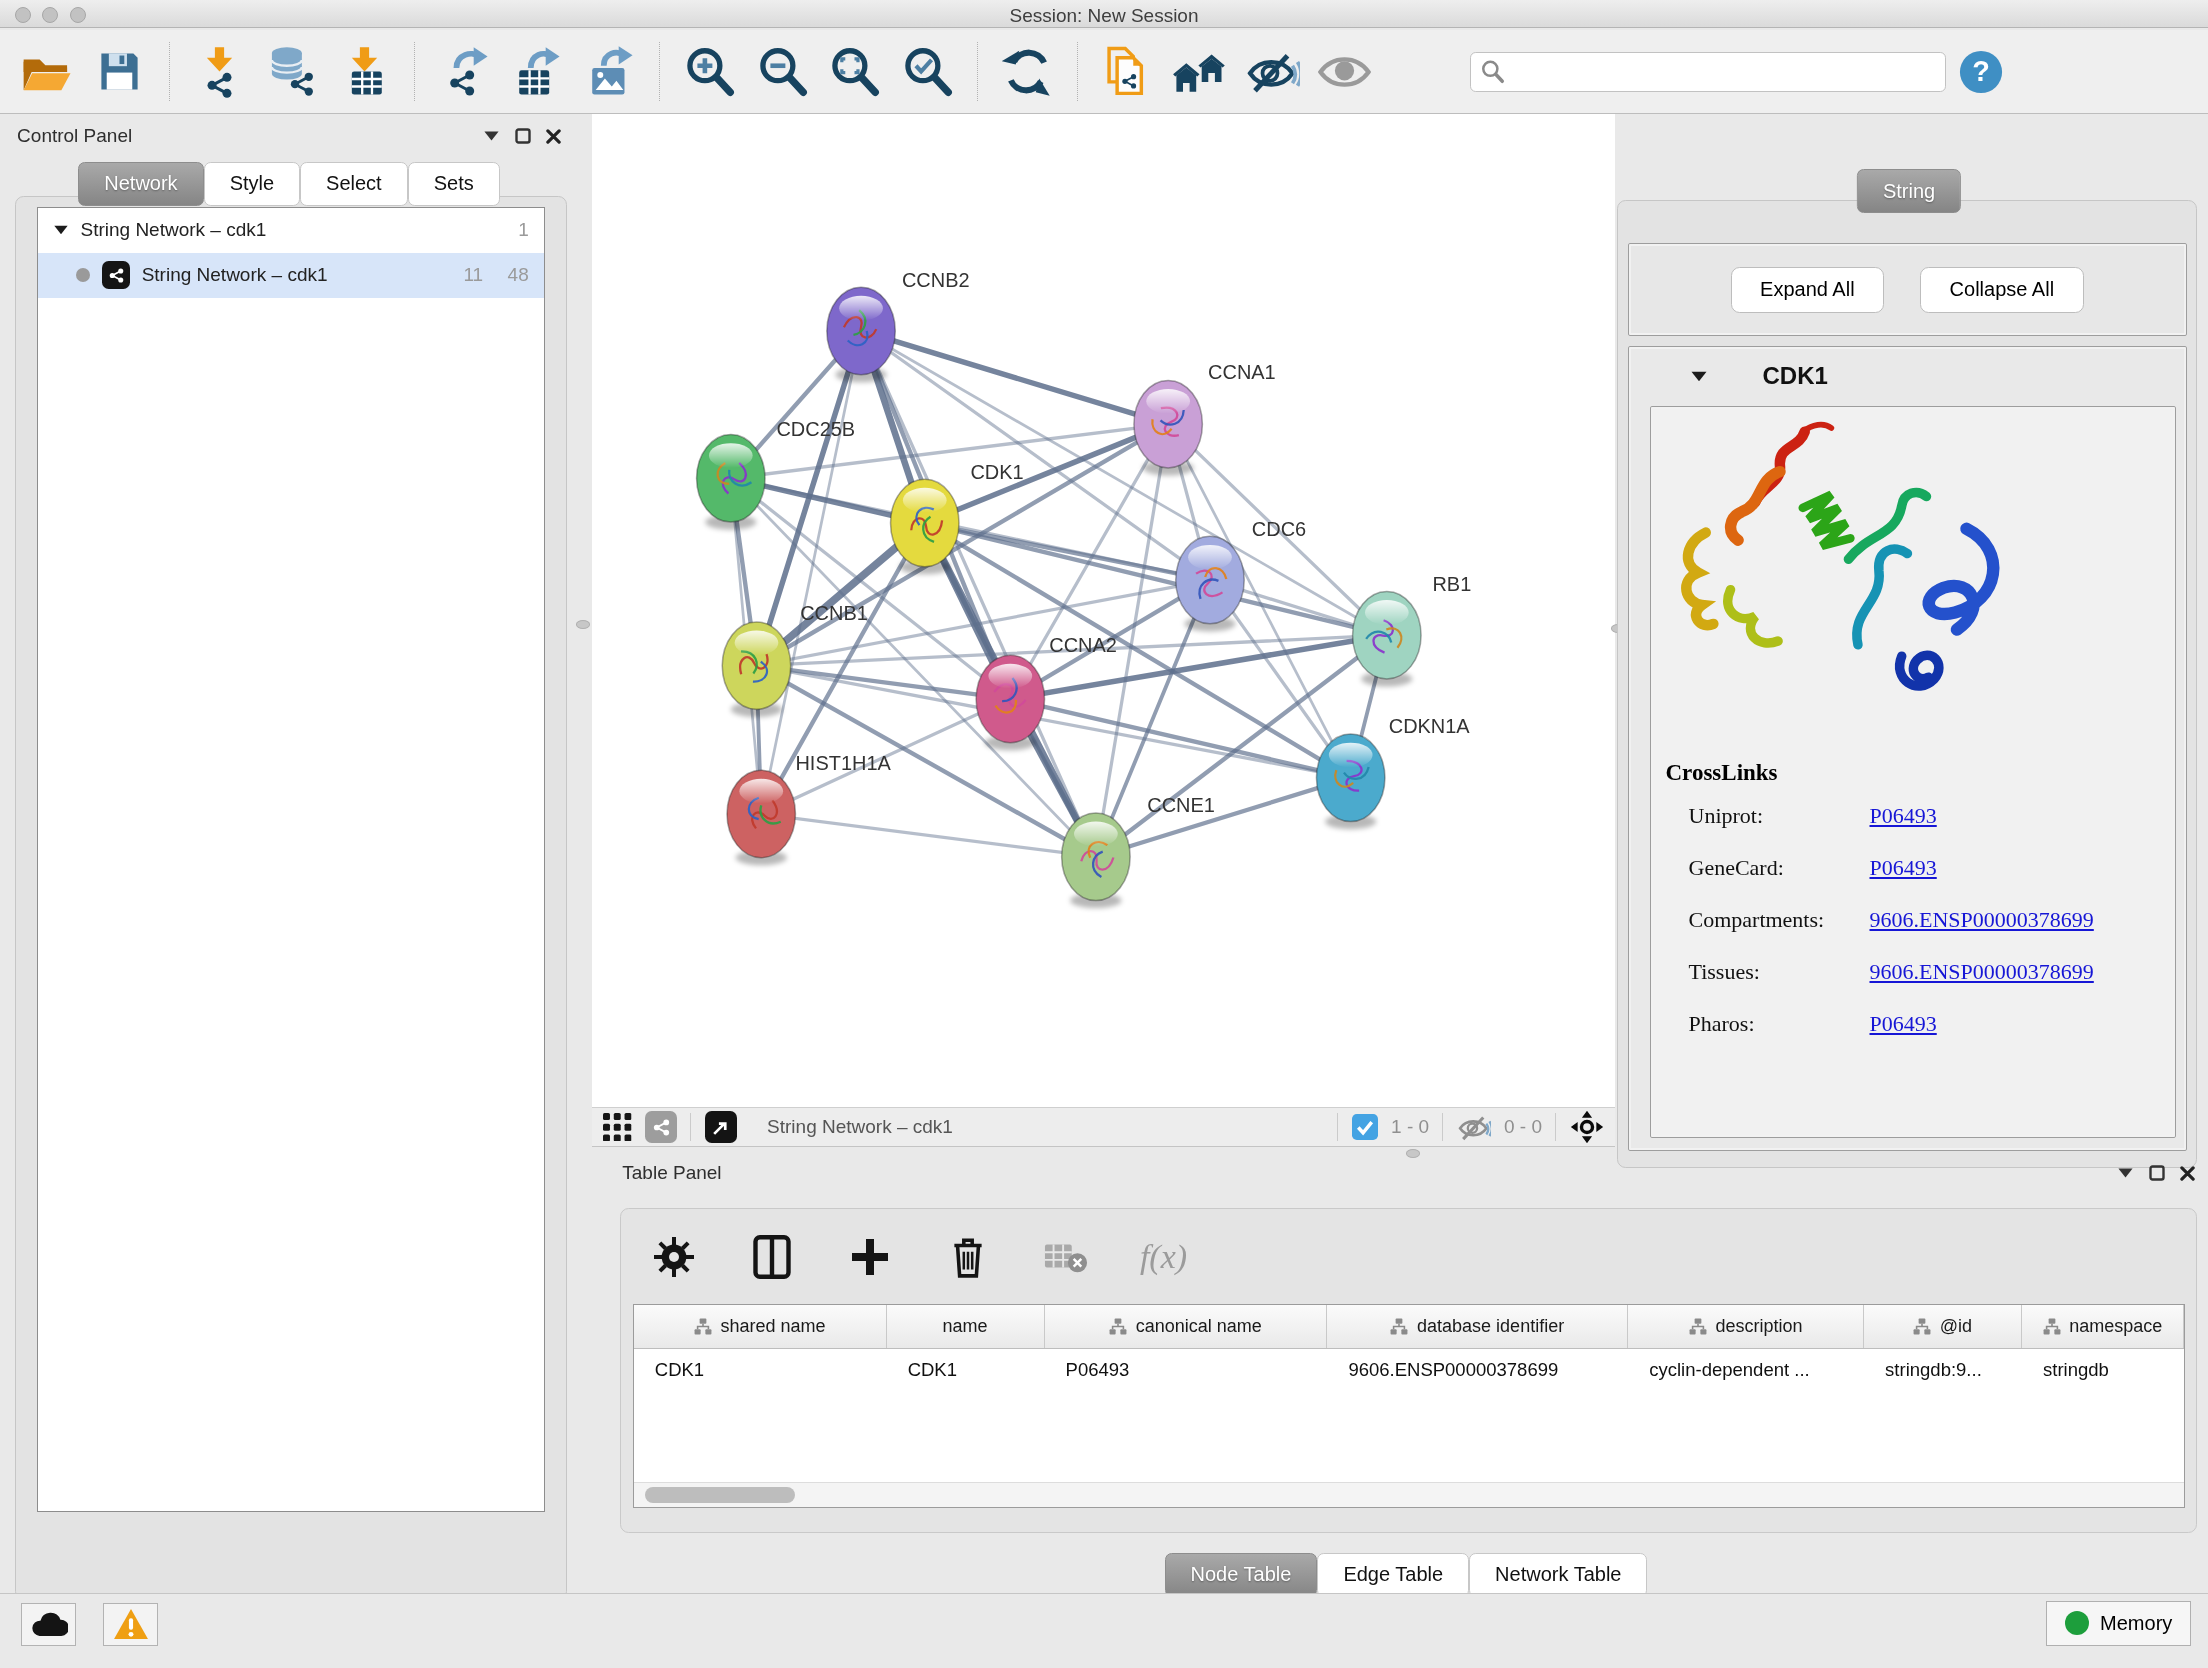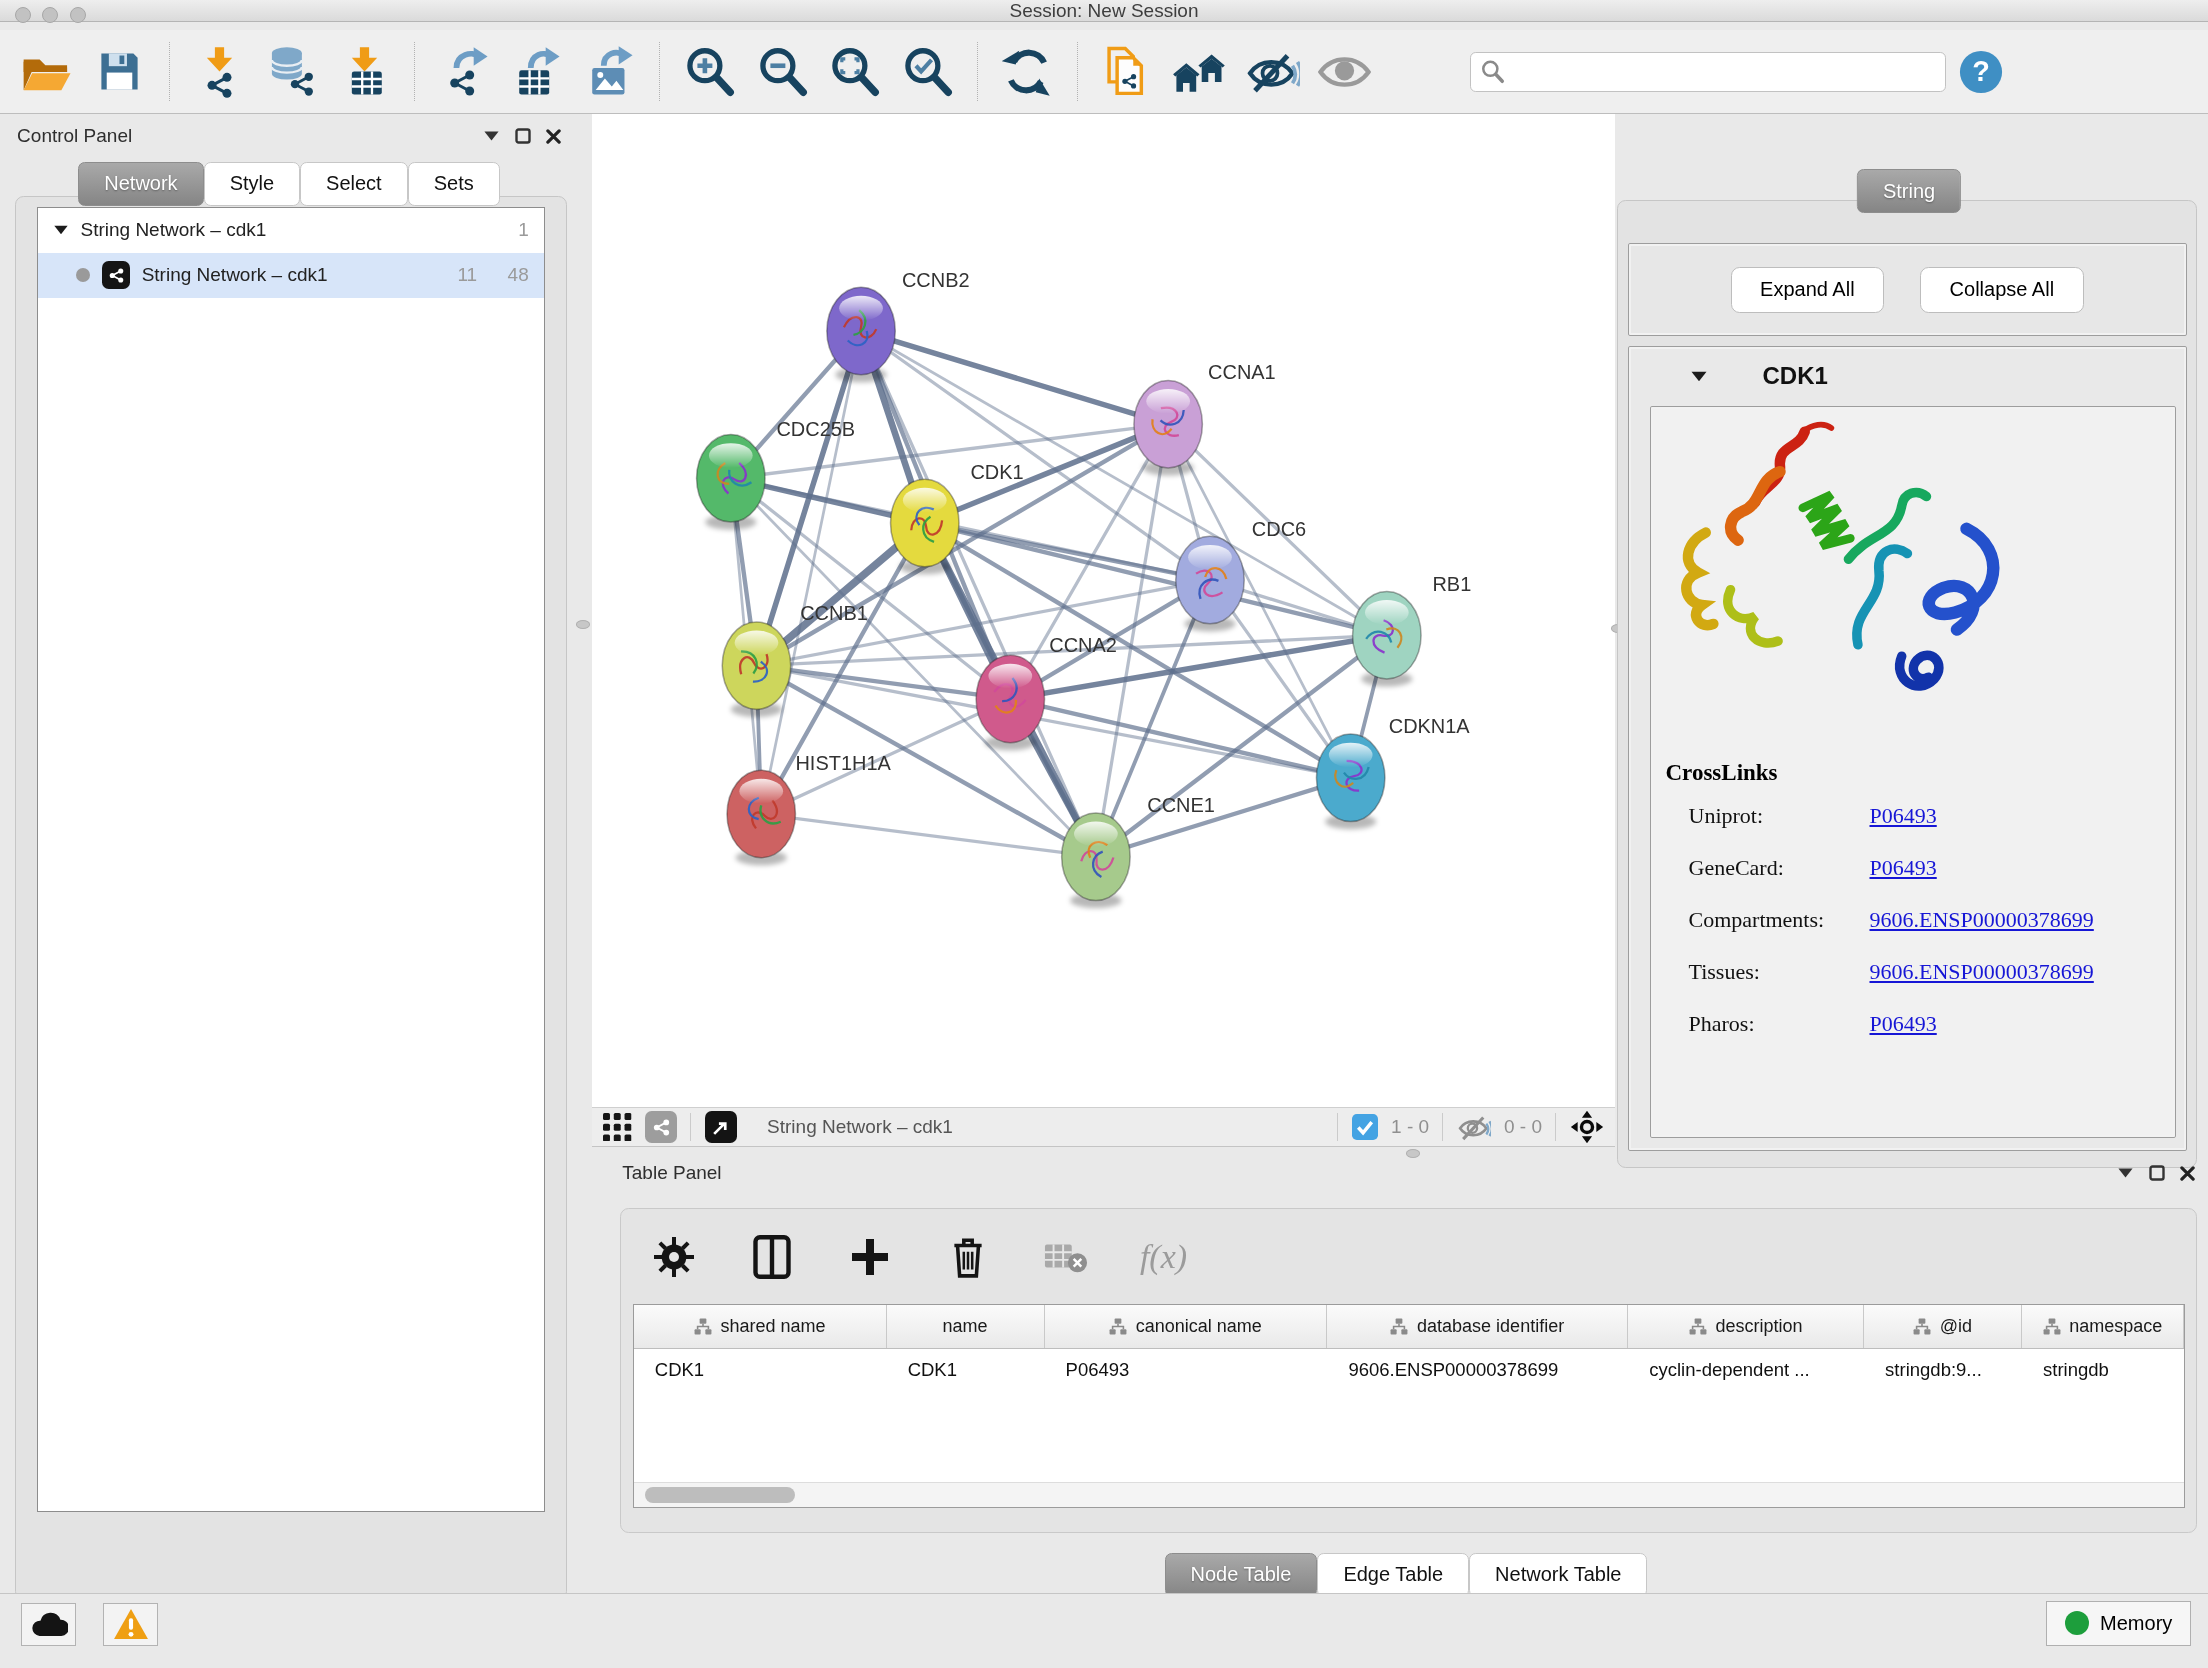--- a/index.html
+++ b/index.html
@@ -1,21 +1,21 @@
 <!DOCTYPE html>
 <html style="font-size:15px"><head>
 <meta charset="utf-8">
 <style>
   *{box-sizing:border-box;margin:0;padding:0}
   body{width:2208px;height:1668px;position:relative;overflow:hidden;background:#e9e9e9;
        font-family:"Liberation Sans","DejaVu Sans",sans-serif;color:#222}
   
-  .titlebar{position:absolute;top:0;left:0;right:0;height:22px;
+  .titlebar{position:absolute;top:0;left:0;right:0;height:28px;
             background:linear-gradient(#eeeeee,#dadada);border-bottom:1px solid #b4b4b4;
-            display:flex;align-items:flex-start;justify-content:center}
+            display:flex;align-items:flex-end;justify-content:center}
   .lights{position:absolute;left:15px;top:6.7px;display:flex;gap:11.4px}
   .light{width:16px;height:16px;border-radius:50%;background:#c2c2c2;border:1px solid #a7a7a7}
   .title-text{font-size:19px;color:#3e3e3e}
   
   .toolbar{position:absolute;top:30px;left:0;right:0;height:84px;background:#efefef;
            border-bottom:1px solid #bdbdbd;display:flex;align-items:center;padding:0 15px;gap:9.5px}
   .tbtn{width:63px;height:63px;display:flex;align-items:center;justify-content:center;background:none;border:none}
   .tsep{height:59px;border-left:1.9px dotted #b2b2b2;margin:0 8.6px}
   .searchbox{margin-left:84px;width:476px;height:40px;background:#fff;border:1.4px solid #c2c2c2;
              border-radius:5.7px;display:flex;align-items:center;padding:0 9.5px;gap:7.6px}
@@ -366,21 +366,21 @@
       </div>
       <div class="tree-row child">
         <span class="bullet"></span>
         <span class="string-app-icon">
           <svg width="17" height="17" viewBox="0 0 18 18">
               <use href="#sy-share"></use>
             </svg>
         </span>
         <span>String Network – cdk1</span>
         <span class="cnt">11</span>
-        <span class="cnt" style="margin-left:19px">48</span>
+        <span class="cnt" style="margin-left:13px">48</span>
       </div>
     </div>
   </div>
 </div>
 
 <div id="network-canvas">
   <svg id="net-svg" width="1023" height="993" viewBox="0 0 1076 1044">
     <defs>
       <linearGradient id="g-gloss" x1="0" y1="0" x2="0" y2="1">
         <stop offset="0" stop-color="#ffffff" stop-opacity="0.85"></stop>

